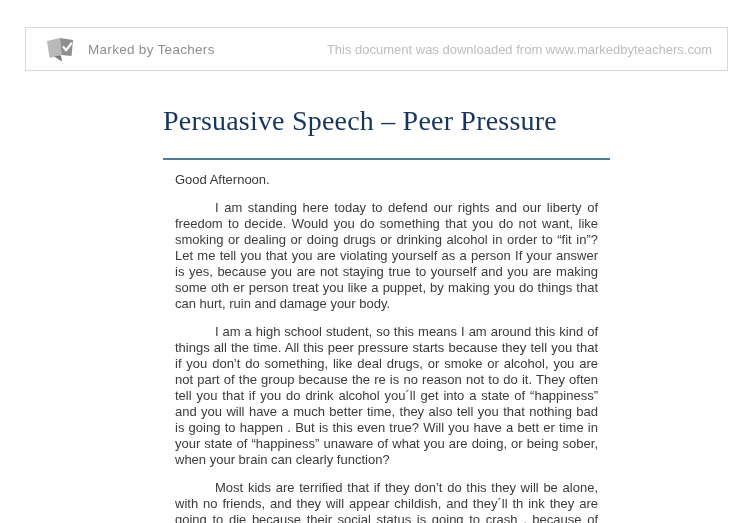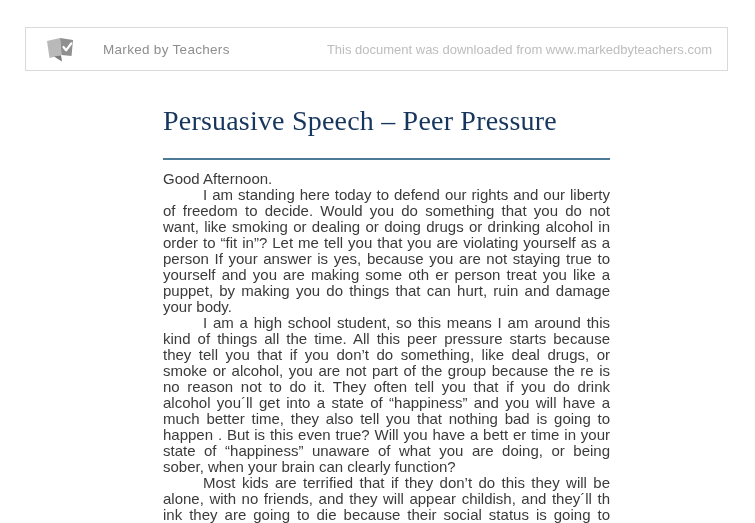--- a/index.html
+++ b/index.html
@@ -23,21 +23,21 @@
     border: 1px solid #d9d9d9;
     background: #ffffff;
     display: flex;
     align-items: center;
     justify-content: space-between;
     padding: 0 15px 0 18px;
   }
   .brand {
     display: flex;
     align-items: center;
-    gap: 23px;
+    gap: 8px;
   }
   .brand-logo { display: block; }
   .brand-name {
     font-size: 13.5px;
     color: #8e8e8e;
     letter-spacing: 0.3px;
   }
   .download-note {
     font-size: 13px;
     color: #bdbdbd;
@@ -55,22 +55,22 @@
     padding: 0 0 19px 0;
     font-family: "Liberation Serif", serif;
     font-weight: normal;
     font-size: 28px;
     line-height: 36px;
     color: #17365d;
     border-bottom: 2px solid #4d7a96;
     letter-spacing: 0.2px;
   }
   .doc-body p {
-    margin: 0;
-    font-size: 15px;
+    margin: 12px;
+    font-size: 13px;
     line-height: 16px;
     color: #3b3b3b;
     text-align: justify;
   }
   .doc-body p.indent { text-indent: 40px; }
 </style>
 </head>
 <body>
 
 <div class="page">

